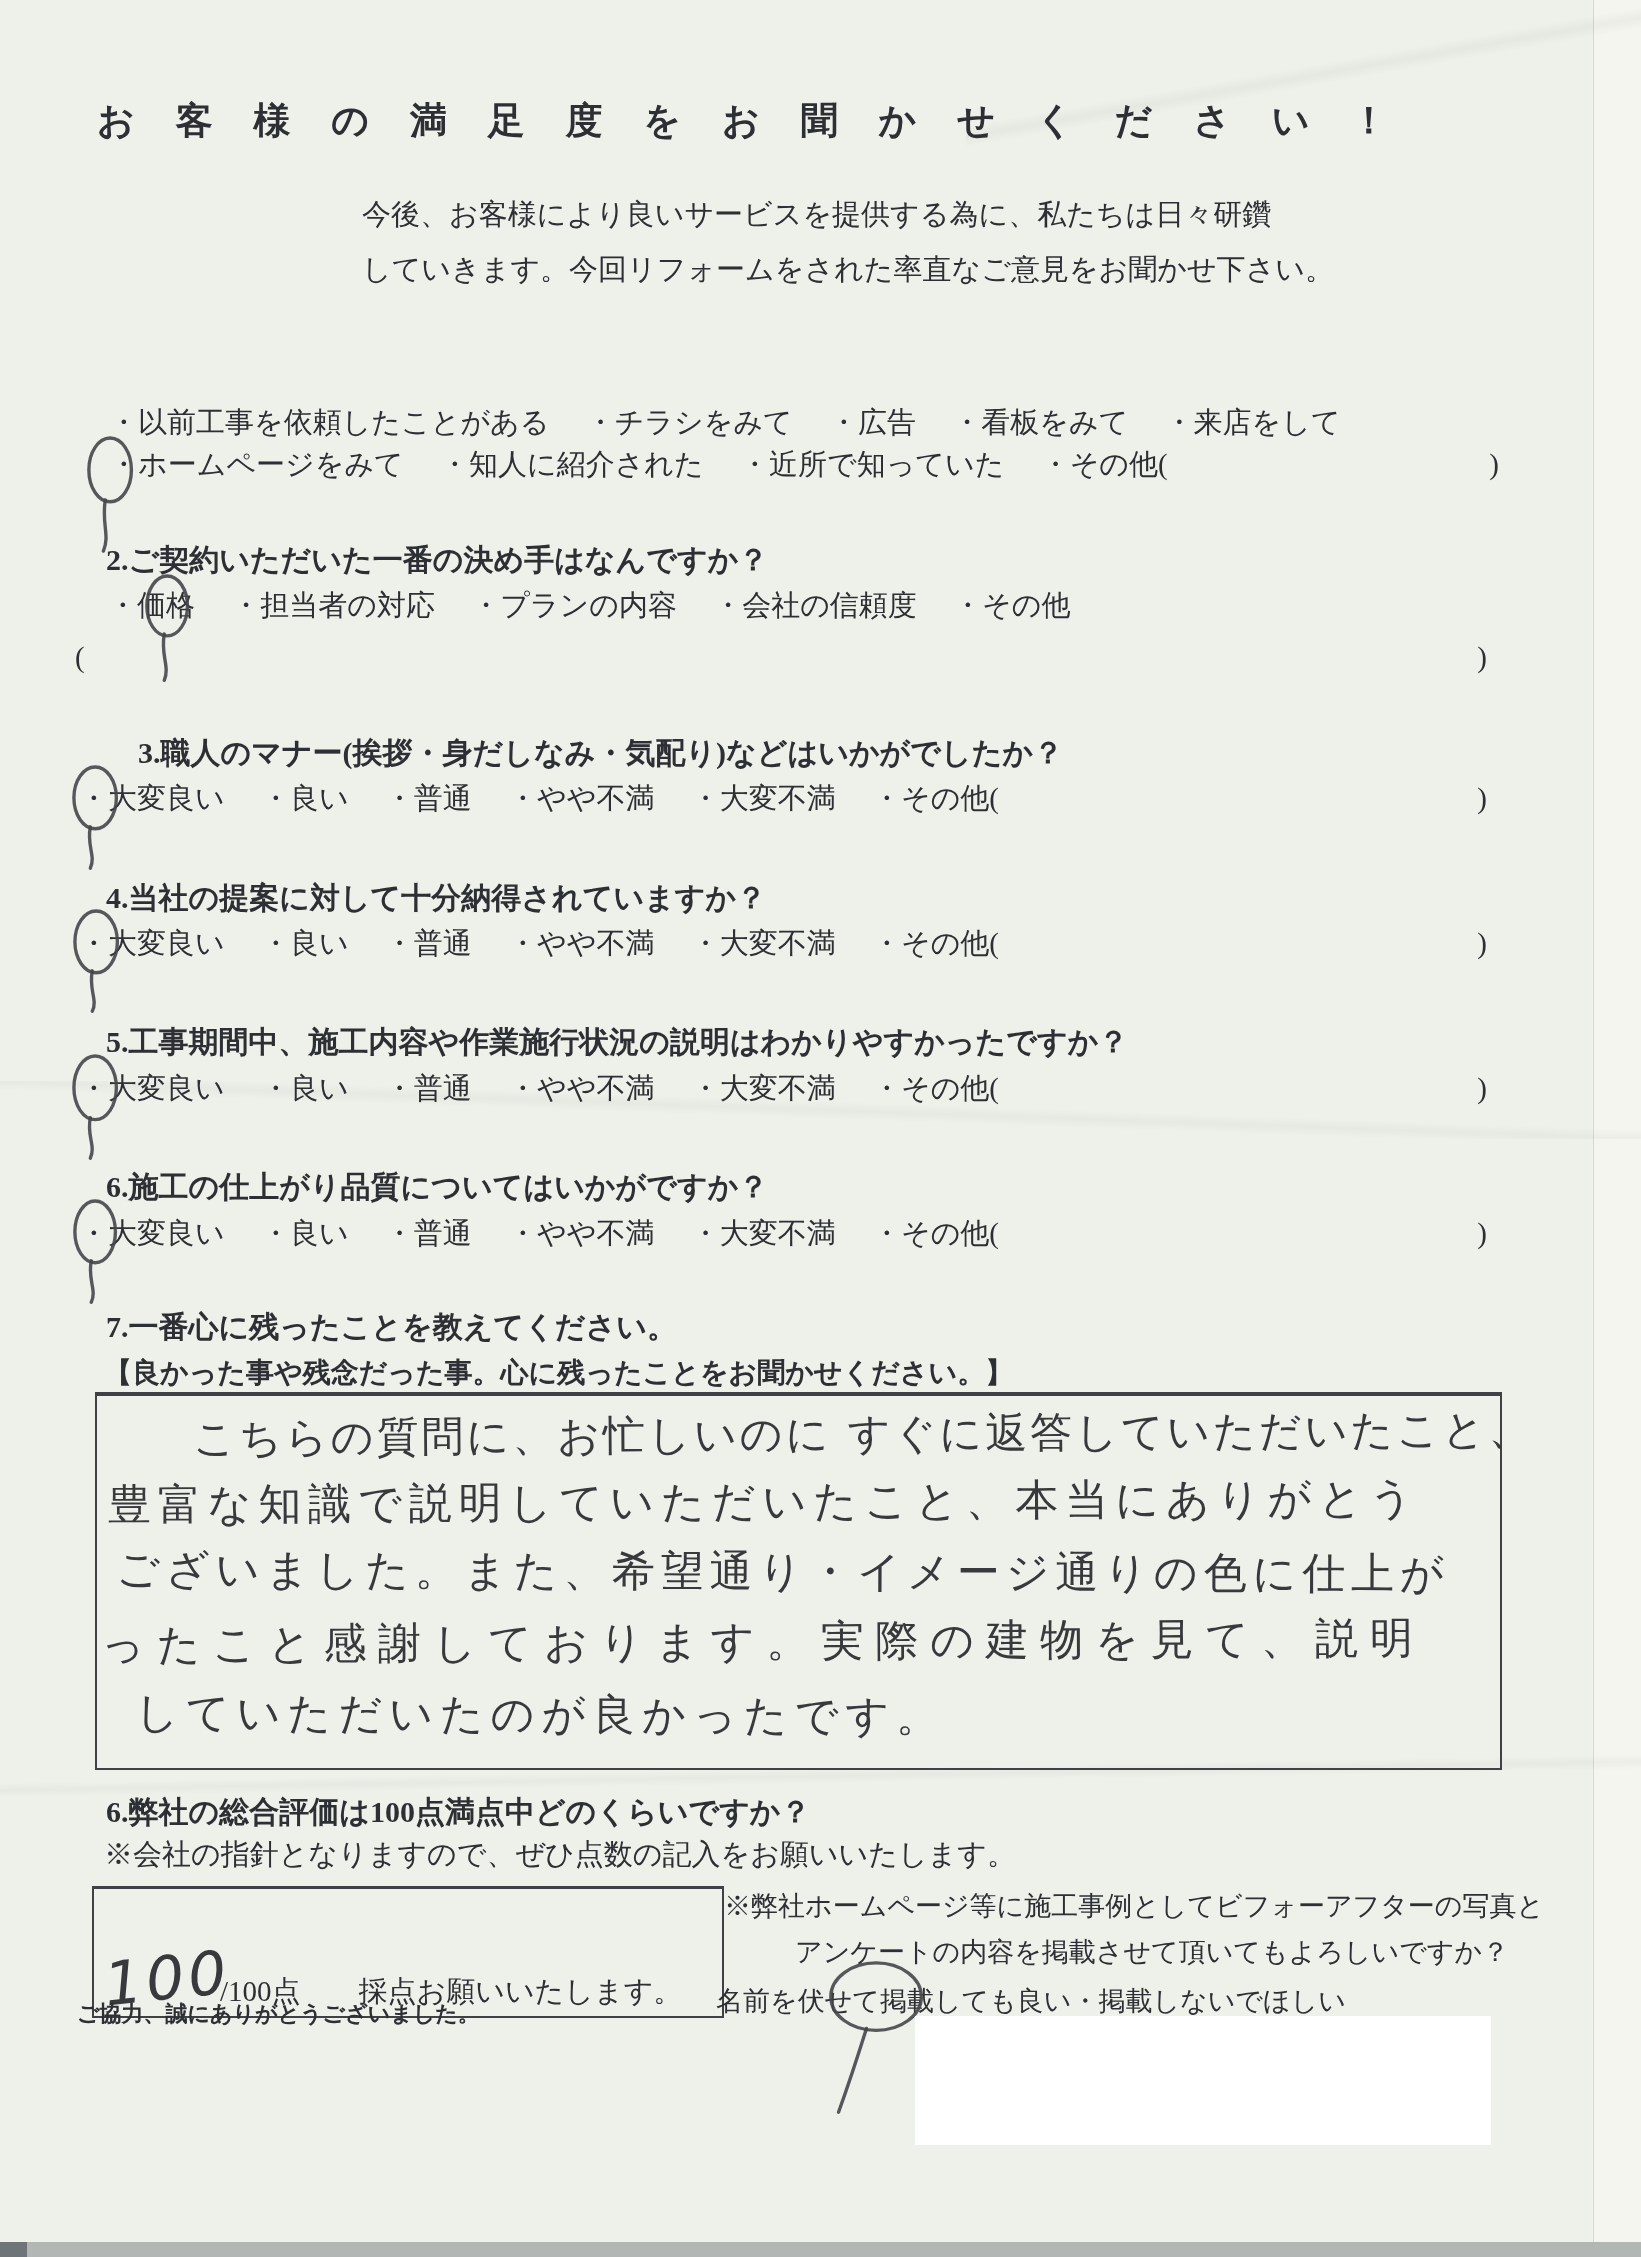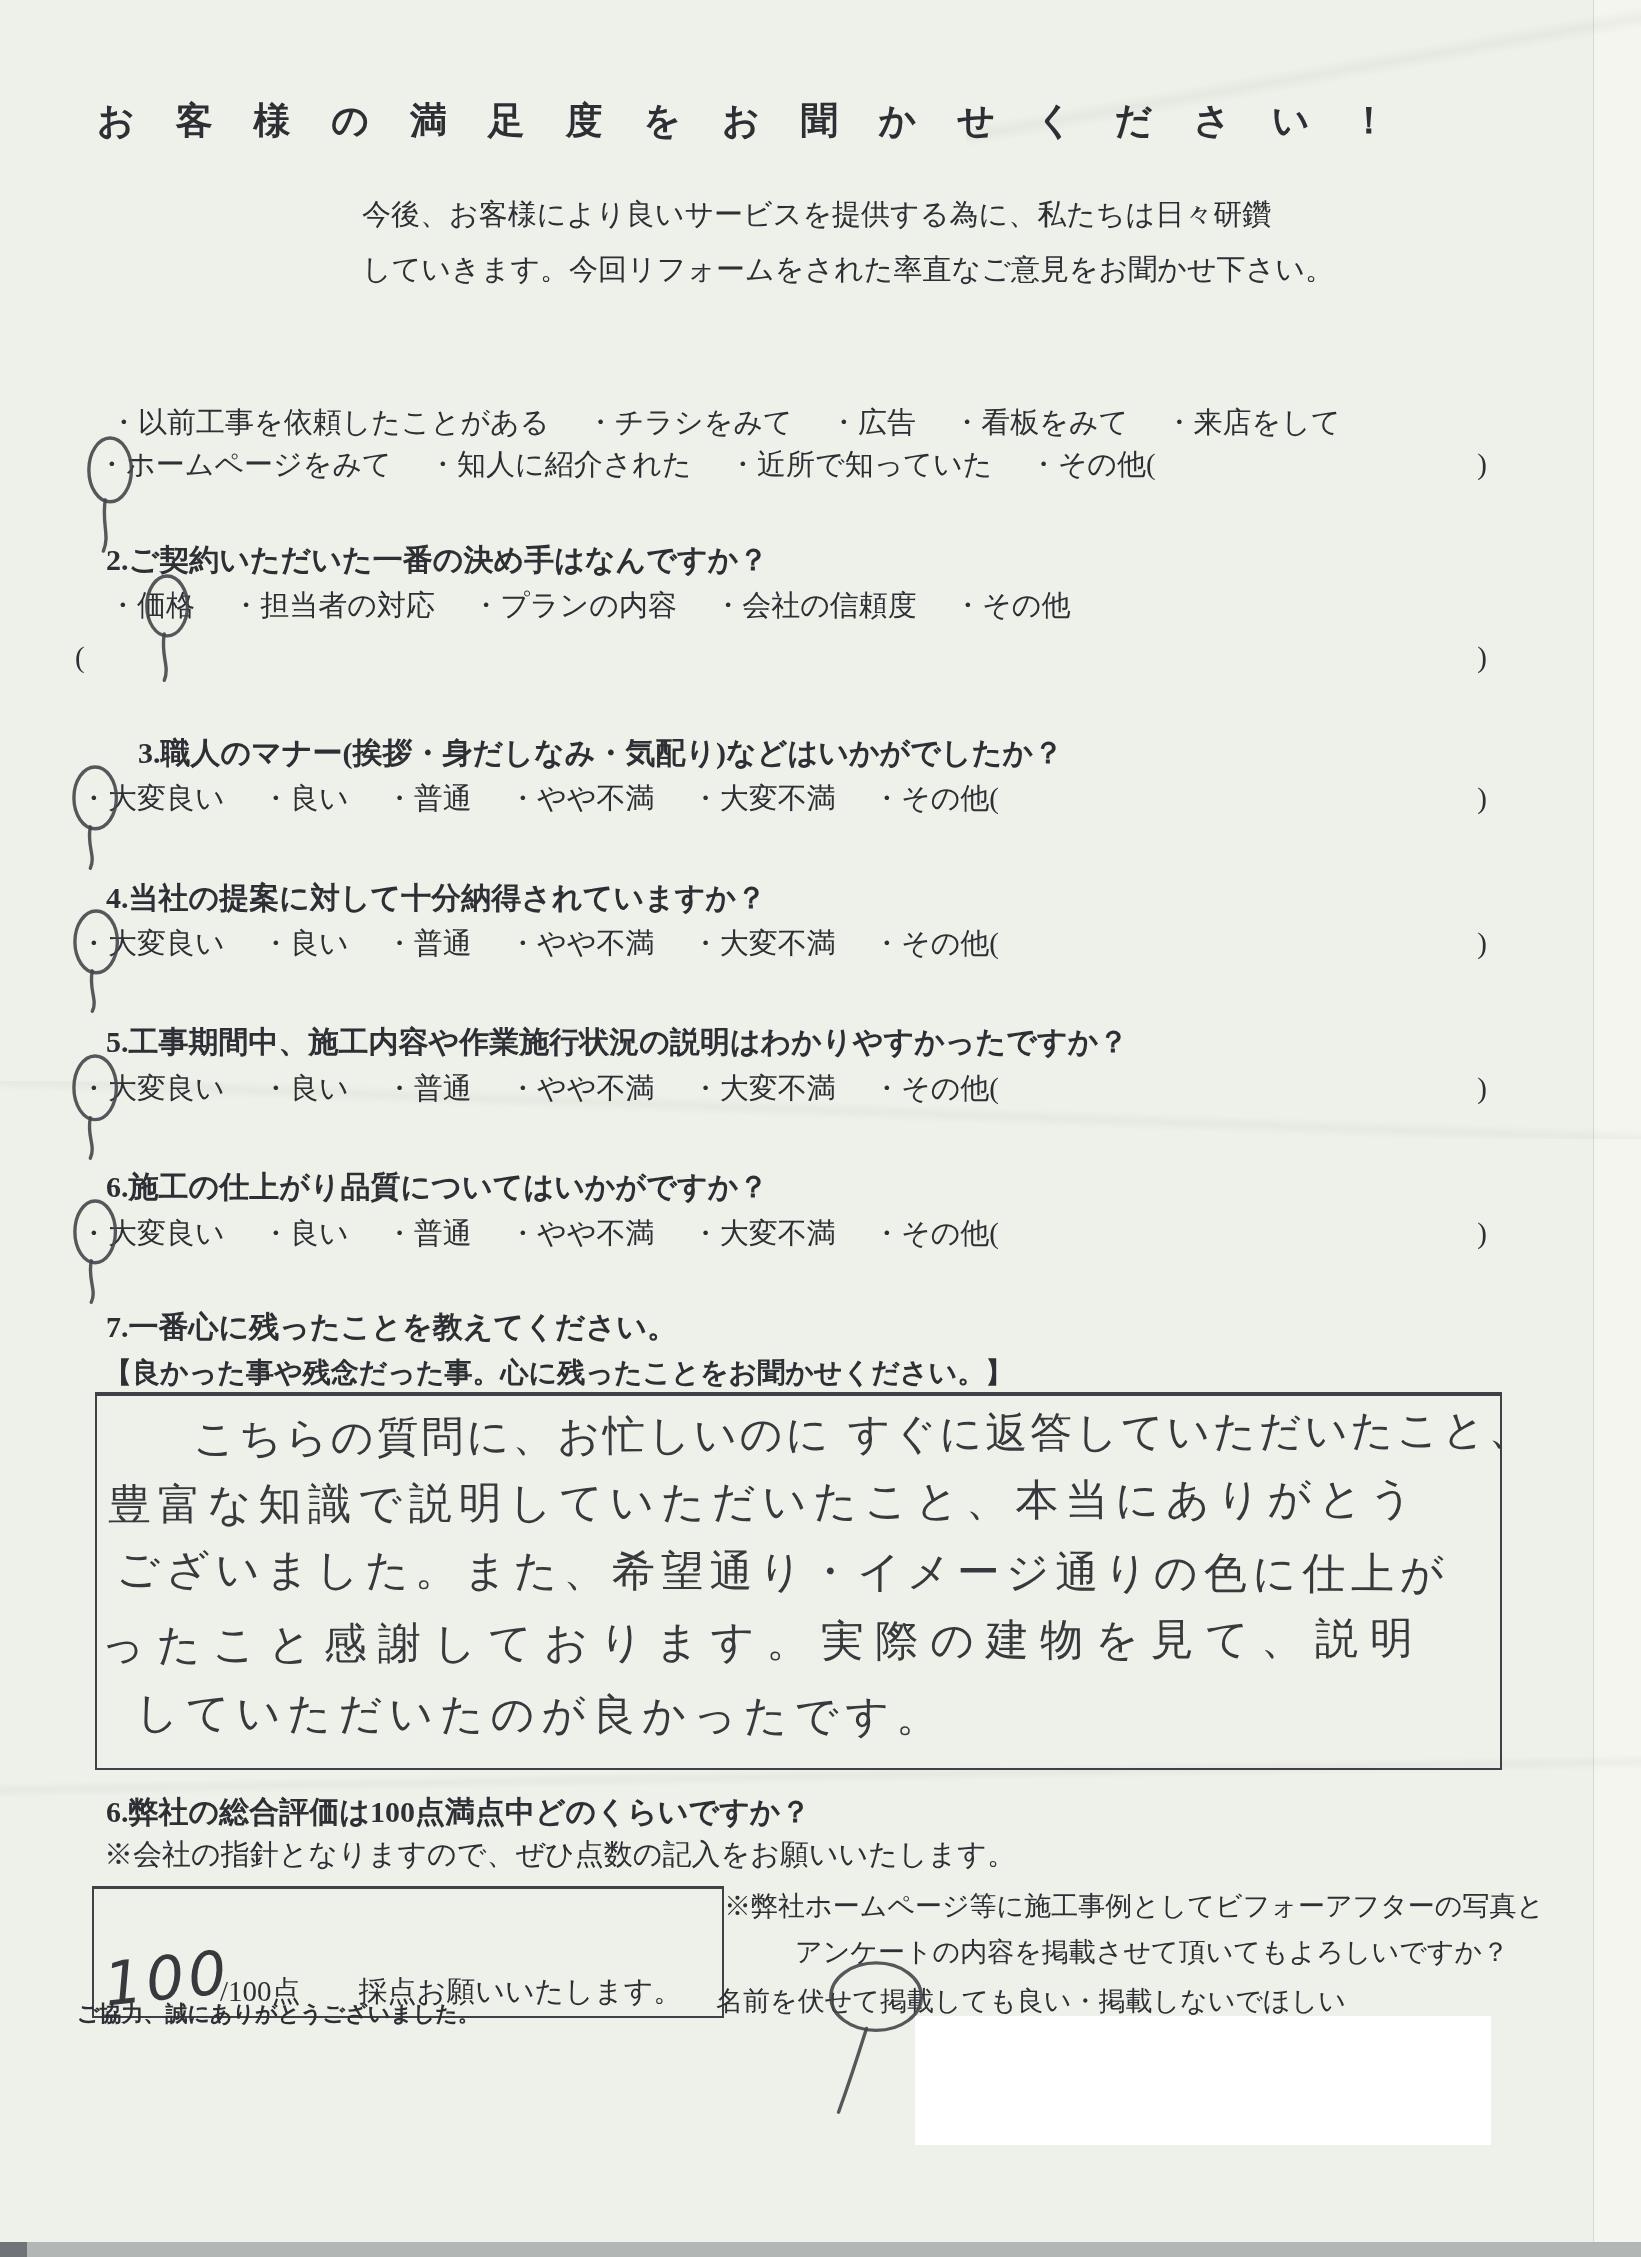--- a/index.html
+++ b/index.html
@@ -32,21 +32,21 @@
   <div class="crease" style="left:0; top:1752px; width:1641px; height:48px;
               background:linear-gradient(179deg, rgba(0,0,0,0) 40%, rgba(90,95,90,0.05) 50%, rgba(0,0,0,0) 60%);"></div>
   <div class="crease" style="left:0; top:2242px; width:1641px; height:15.4px; background:#b2b6b4;"></div>
   <div class="crease" style="left:0; top:2242px; width:27px; height:15.4px; background:#6e7478;"></div>
 
   <div class="t" style="left:362px; top:196px; font-size:29px;">今後、お客様により良いサービスを提供する為に、私たちは日々研鑽</div>
   <div class="t" style="left:97px; top:98px; font-size:37px; font-weight:600; letter-spacing:1.9px;">お　客　様　の　満　足　度　を　お　聞　か　せ　く　だ　さ　い　！</div>
   <div class="t" style="left:362px; top:251px; font-size:29px;">していきます。今回リフォームをされた率直なご意見をお聞かせ下さい。</div>
 
   <div class="t opt" style="left:109px; top:404px;">・以前工事を依頼したことがある　 ・チラシをみて　 ・広告　 ・看板をみて　 ・来店をして</div>
-  <div class="t opt row" style="left:97px; top:446px; width:1390px;">
+  <div class="t opt row" style="left:109px; top:446px; width:1390px;">
     <span>・ホームページをみて　 ・知人に紹介された　 ・近所で知っていた　 ・その他(</span>
     <span>)</span>
   </div>
   <svg class="mark" style="left:85px; top:433px;" width="58" height="126" viewBox="0 0 60 130">
     <ellipse cx="26" cy="38" rx="22" ry="33"></ellipse>
     <path d="M 21 69 C 17 95 26 105 19 122"></path>
   </svg>
 
   <div class="t q" style="left:106px; top:541px;">2.ご契約いただいた一番の決め手はなんですか？</div>
   <div class="t opt" style="left:108px; top:587px;">・価格　 ・担当者の対応　 ・プランの内容　 ・会社の信頼度　 ・その他</div>

